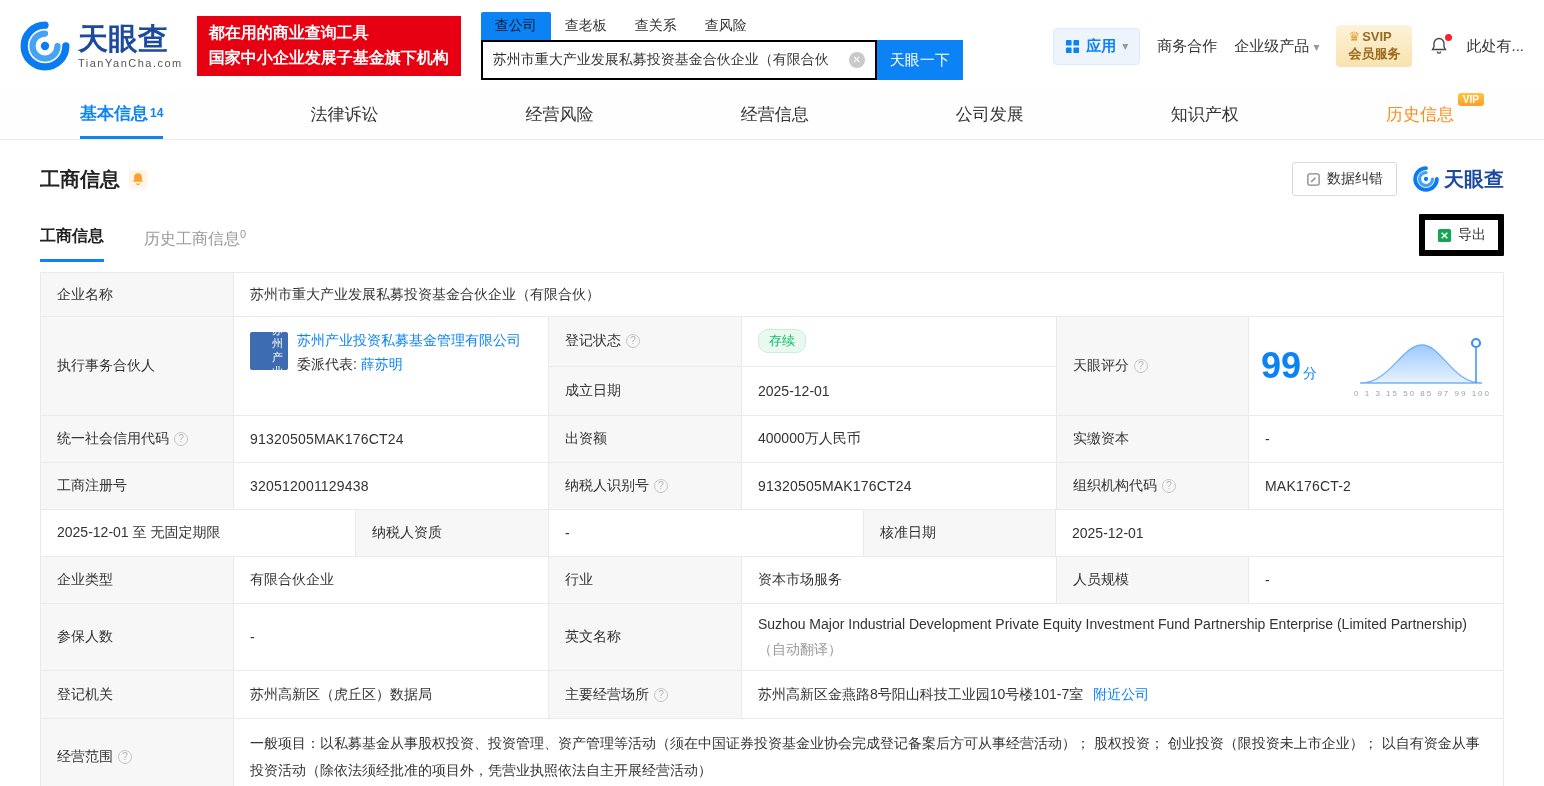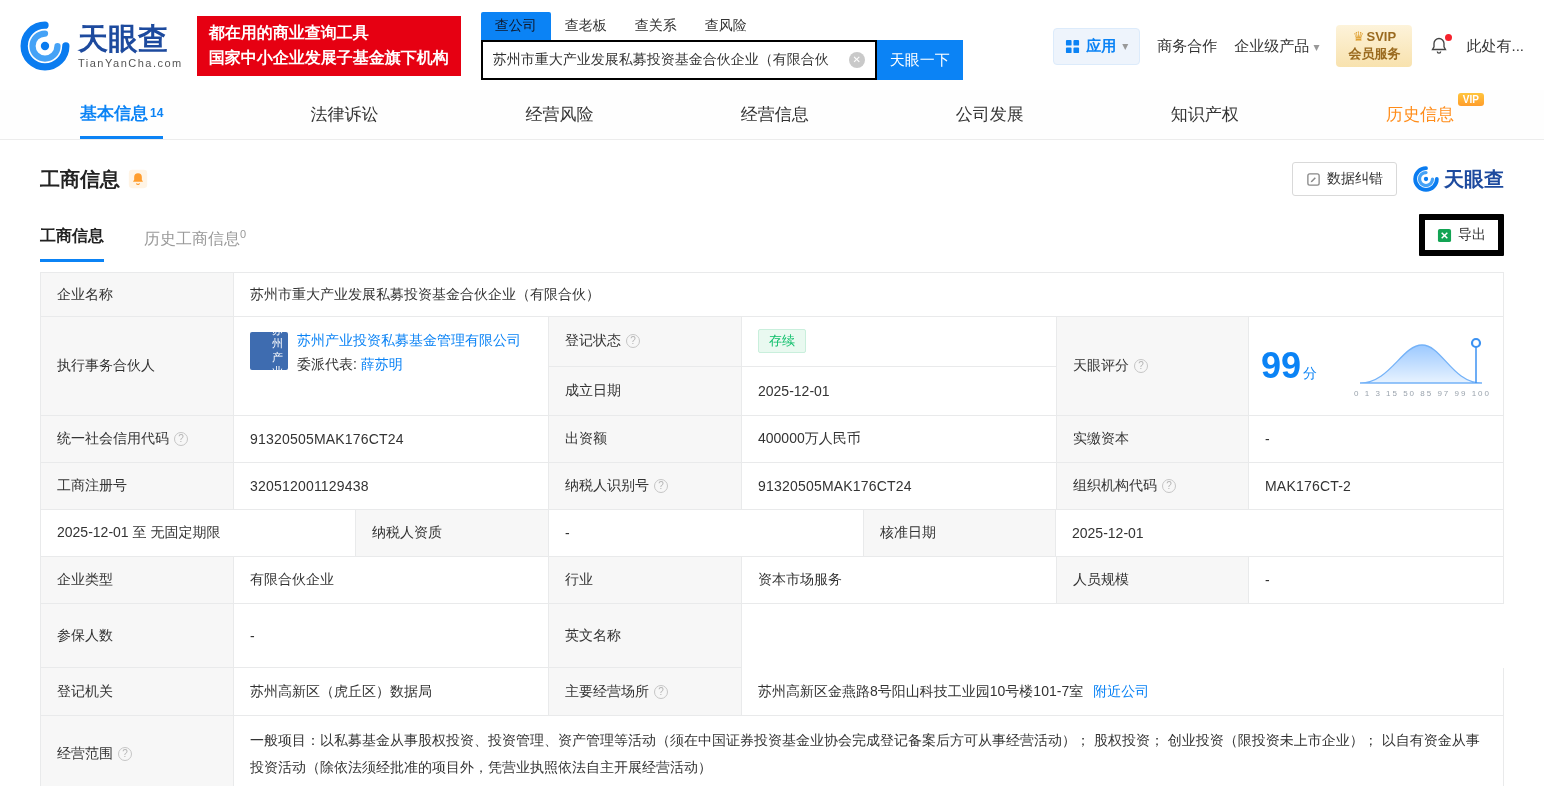--- a/index.html
+++ b/index.html
@@ -16,21 +16,21 @@
   .stab.active { background:#0b83f5; color:#0f172a; border-radius:2px 2px 0 0; }
   .search-box { display:flex; width:482px; height:40px; }
   .search-input-wrap { flex:1; border:2px solid #000000; display:flex; align-items:center; background:#fff; }
   input.search { flex:1; border:none; outline:none; font-size:14px; padding:0 10px; font-family:inherit; color:#333; min-width:0; }
   .clear-btn { width:16px; height:16px; border-radius:50%; background:#c9c9c9; color:#fff; font-size:10px; line-height:16px; text-align:center; margin-right:10px; cursor:pointer; flex-shrink:0; }
   .search-btn { width:86px; background:#0b83f5; color:#fff; border:none; font-size:15px; cursor:pointer; font-family:inherit; }
   .head-right { margin-left:auto; display:flex; align-items:center; gap:17px; font-size:15px; white-space:nowrap; }
   .apps-btn { display:flex; align-items:center; gap:6px; background:#eef4fc; border:1px solid #dcebfb; padding:8px 11px; border-radius:4px; cursor:pointer; color:#0b83f5; font-weight:bold; }
   .hlink { cursor:pointer; color:#333; }
   .caret { color:#999; font-size:12px; }
-  .svip { background:linear-gradient(180deg,#fdf3da,#f8e2ae); border-radius:4px; padding:4px 12px; text-align:center; cursor:pointer; line-height:1.3; }
+  .svip { background:linear-gradient(180deg,#fdf3da,#f8e2ae); border-radius:4px; padding:4px 12px; cursor:pointer; line-height:1.3; }
   .svip-top,.svip-bottom { color:#9a6a1f; font-weight:bold; font-size:13px; }
   .svip-crown { color:#df9f2f; margin-right:2px; }
   .bell-wrap { position:relative; cursor:pointer; display:flex; }
   .red-dot { position:absolute; top:-2px; right:-3px; width:7px; height:7px; border-radius:50%; background:#f5222d; }
   .main-tabs { display:flex; justify-content:space-between; padding:0 90px 0 80px; border-bottom:1px solid #ececec; height:50px; align-items:stretch; background:#fefefe; }
   .mtab { display:flex; align-items:center; font-size:17px; cursor:pointer; position:relative; color:#333; }
   .mtab.active { color:#0b83f5; font-weight:bold; border-bottom:3px solid #0b83f5; }
   .mtab sup { font-size:12px; margin-left:2px; }
   .mtab.vip-tab { color:#ff8c19; }
   .vip-badge { position:absolute; top:3px; right:-30px; background:linear-gradient(180deg,#ffc53d,#ff9d2b); color:#fff; font-size:10px; padding:1px 5px; border-radius:3px; font-weight:bold; }
@@ -47,21 +47,21 @@
   .export-btn { margin-left:auto; display:flex; align-items:center; gap:6px; border:6px solid #000000; border-radius:1px; padding:6px 12px; font-size:14px; cursor:pointer; background:#fff; margin-bottom:6px; color:#333; }
   .info-table { margin:10px 40px 0; border-top:1px solid #e9eaeb; border-left:1px solid #e9eaeb; font-size:14px; }
   .trow { display:flex; }
   .cell { border-right:1px solid #e9eaeb; border-bottom:1px solid #e9eaeb; padding:8px 16px; display:flex; align-items:center; background:#fff; }
   .lbl { background:#f7f7f7; width:193px; flex-shrink:0; color:#333; }
   .w315 { width:315px; flex-shrink:0; }
   .w192 { width:192px; flex-shrink:0; }
   .grow { flex:1; min-width:0; }
   .help { display:inline-block; width:14px; height:14px; border:1px solid #c6c6c6; color:#b5b5b5; border-radius:50%; font-size:10px; line-height:12px; text-align:center; margin-left:5px; cursor:pointer; flex-shrink:0; }
   .link { color:#0b83f5; cursor:pointer; }
-  .status-badge { background:#e9f9f0; color:#0fbf6b; border:1px solid #c9efdc; padding:2px 10px; border-radius:2px; font-size:13px; }
+  .status-badge { background:#e9f9f0; color:#0fbf6b; border:1px solid #c9efdc; padding:2px 10px; border-radius:10px; font-size:13px; }
   .rh1 { min-height:44px; } .rh2 { min-height:99px; } .rh3 { min-height:47px; }
   .rh4 { min-height:64px; } .rh5 { min-height:48px; } .rh6 { min-height:76px; }
   .partner-cell { align-items:flex-start; gap:9px; padding-top:12px; }
   .pbadge { width:38px; height:38px; background:#3e6cb0; color:#fff; font-size:11px; line-height:1.25; display:flex; flex-direction:column; align-items:center; justify-content:center; border-radius:2px; flex-shrink:0; margin-top:3px;padding-left:22px; }
   .ptext { line-height:1.7; }
   .mid-stack { display:flex; flex-direction:column; width:508px; flex-shrink:0; }
   .mid-row { display:flex; flex:1; }
   .score-cell { gap:14px; padding:6px 12px; }
   .score-num { font-size:36px; color:#0b83f5; font-weight:bold; line-height:1; }
   .score-unit { font-size:14px; color:#0b83f5; margin-left:2px; }
@@ -297,20 +297,26 @@
     <div class="cell lbl">行业</div>
     <div class="cell w315">资本市场服务</div>
     <div class="cell lbl w192">人员规模</div>
     <div class="cell grow">-</div>
   </div>
 
   <div class="trow rh4">
     <div class="cell lbl">参保人数</div>
     <div class="cell w315">-</div>
     <div class="cell lbl">英文名称</div>
+    <div class="cell grow">
+      <span class="eng-val">
+        <span>Suzhou Major Industrial Development Private Equity Investment Fund Partnership Enterprise (Limited Partnership)</span>
+        <span class="note">（自动翻译）</span>
+      </span>
+    </div>
   </div>
 
   <div class="trow rh5">
     <div class="cell lbl">登记机关</div>
     <div class="cell w315">苏州高新区（虎丘区）数据局</div>
     <div class="cell lbl">
       <span>主要经营场所</span>
       <span class="help">?</span>
     </div>
     <div class="cell grow">

